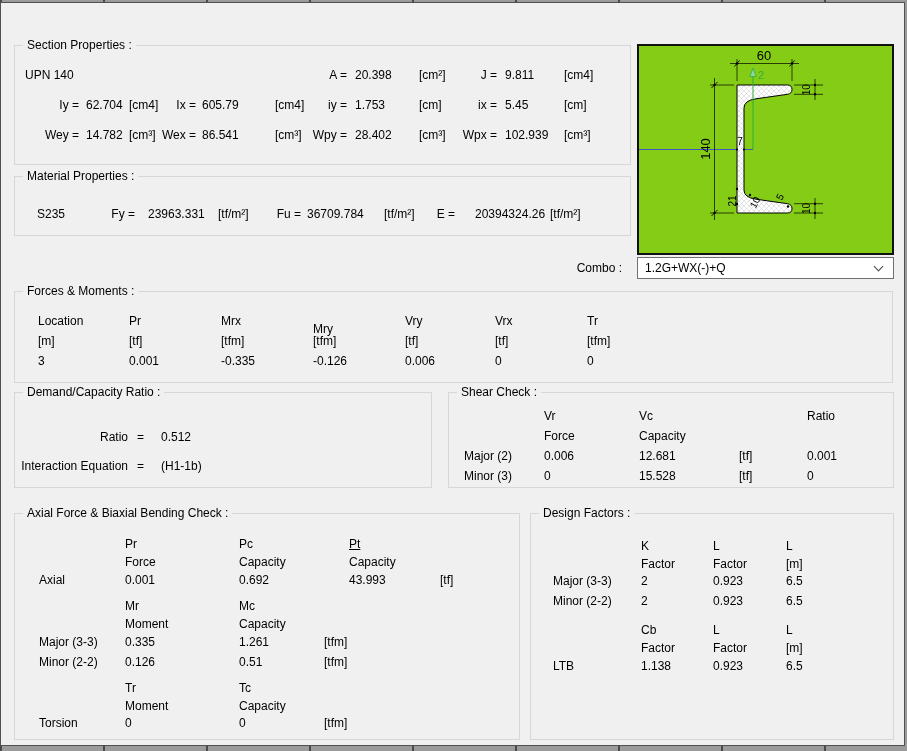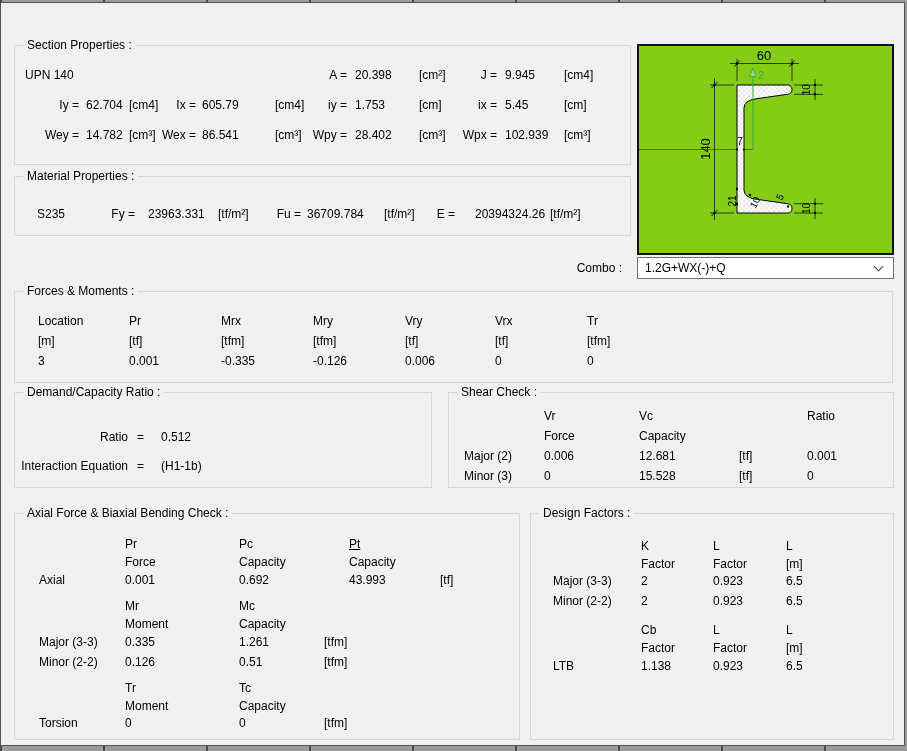--- a/index.html
+++ b/index.html
@@ -38,21 +38,21 @@
 
 
   <div class="grp" style="left:13px; top:42px; width:617px; height:120px;">
     <span class="cap">Section Properties :</span>
     <span class="t" style="left:10px; top:22px;">UPN 140</span>
 
     <span class="tr" style="right:283px; top:22px;">A =</span>
     <span class="t" style="left:340px; top:22px;">20.398</span>
     <span class="t" style="left:404px; top:22px;">[cm²]</span>
     <span class="tr" style="right:133px; top:22px;">J =</span>
-    <span class="t" style="left:490px; top:22px;">9.945</span>
+    <span class="t" style="left:490px; top:22px;">9.811</span>
     <span class="t" style="left:549px; top:22px;">[cm4]</span>
 
     <span class="tr" style="right:551px; top:52px;">Iy =</span>
     <span class="t" style="left:71px;  top:52px;">62.704</span>
     <span class="t" style="left:114px; top:52px;">[cm4]</span>
     <span class="tr" style="right:434px; top:52px;">Ix =</span>
     <span class="t" style="left:187px; top:52px;">605.79</span>
     <span class="t" style="left:260px; top:52px;">[cm4]</span>
     <span class="tr" style="right:283px; top:52px;">iy =</span>
     <span class="t" style="left:340px; top:52px;">1.753</span>
@@ -154,21 +154,21 @@
   <div class="combo">
     <span class="cval">1.2G+WX(-)+Q</span>
     <span class="chev"></span>
   </div>
 
   <div class="grp" style="left:13px; top:288px; width:879px; height:92px;">
     <span class="cap">Forces &amp; Moments :</span>
     <span class="t" style="left:23px;  top:22px;">Location</span>
     <span class="t" style="left:114px; top:22px;">Pr</span>
     <span class="t" style="left:206px; top:22px;">Mrx</span>
-    <span class="t" style="left:298px; top:22px;">Mry</span>
+    <span class="t" style="left:298px; top:30px;">Mry</span>
     <span class="t" style="left:390px; top:22px;">Vry</span>
     <span class="t" style="left:480px; top:22px;">Vrx</span>
     <span class="t" style="left:572px; top:22px;">Tr</span>
     <span class="t" style="left:23px;  top:42px;">[m]</span>
     <span class="t" style="left:114px; top:42px;">[tf]</span>
     <span class="t" style="left:206px; top:42px;">[tfm]</span>
     <span class="t" style="left:298px; top:42px;">[tfm]</span>
     <span class="t" style="left:390px; top:42px;">[tf]</span>
     <span class="t" style="left:480px; top:42px;">[tf]</span>
     <span class="t" style="left:572px; top:42px;">[tfm]</span>

